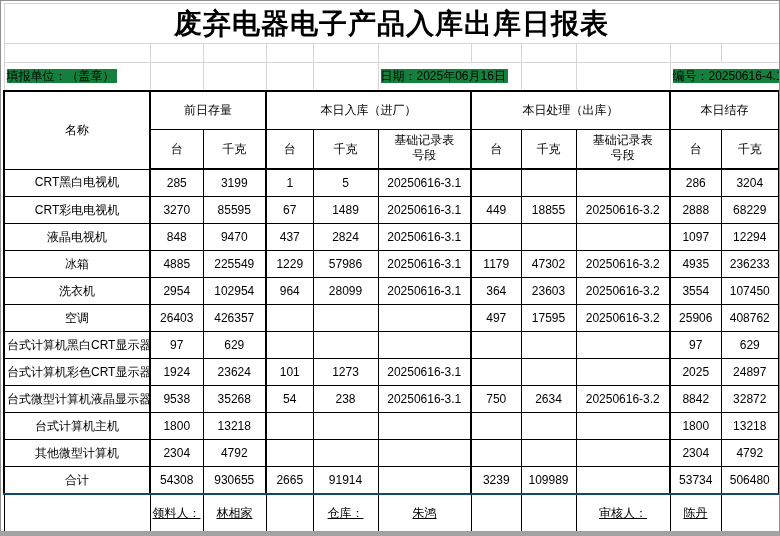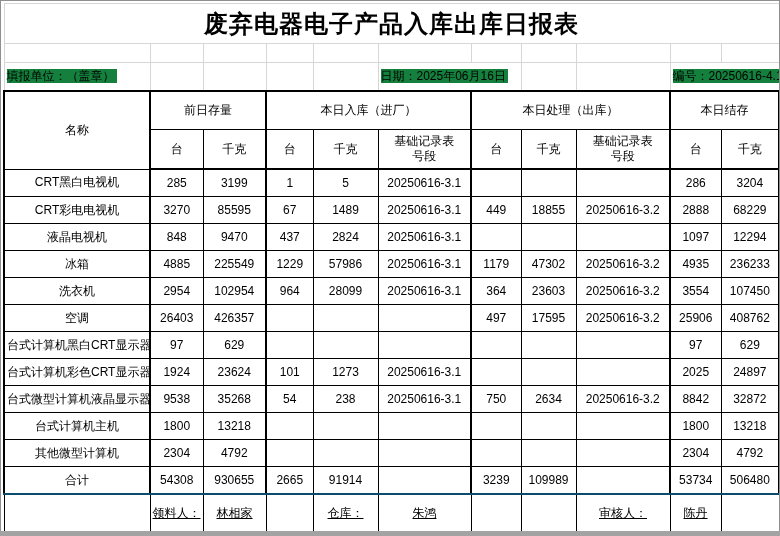--- a/index.html
+++ b/index.html
@@ -32,36 +32,36 @@
     text-align:center;
     vertical-align:middle;
     font-size:12px;
     overflow:hidden;
     white-space:nowrap;
   }
   
   tr.title-row td{
     border:1px solid #d6d6d6;
     height:39px;
-    font-size:24px;
+    font-size:28px;
     font-weight:bold;
     letter-spacing:1px;
   }
   tr.spacer-row td{ border:1px solid #d6d6d6; height:18px; }
   tr.info-row td{ border:1px solid #d6d6d6; height:27px; text-align:left; }
   tr.info-row td span{ background:#15803d; padding-right:2px; }
   
   .b td{ border:1px solid #000; }
   tr.h1 td{ height:37px; border-top:2px solid #000; }
   tr.h2 td{ height:38px; border-bottom:2px solid #000; white-space:normal; line-height:1.25; }
   tr.data-row td{ height:26px; }
   tr.total-row td{ height:26px; border-bottom:2px solid #0c4a6e; }
   td.bl2{ border-left:2px solid #000 !important; }
   td.br2{ border-right:2px solid #000 !important; }
-  .seg-wrap{ display:inline-block; max-width:66px; }
+  .seg-wrap{ display:inline-block; max-width:66px;font-family:Liberation Mono, monospace; }
   
   tr.footer-row td{ border:1px solid #000; height:37px;text-decoration:underline; }
 </style>
 </head>
 <body>
 
 <div class="sheet">
   <table class="sheet-table">
     <colgroup>
       <col style="width:146px">

